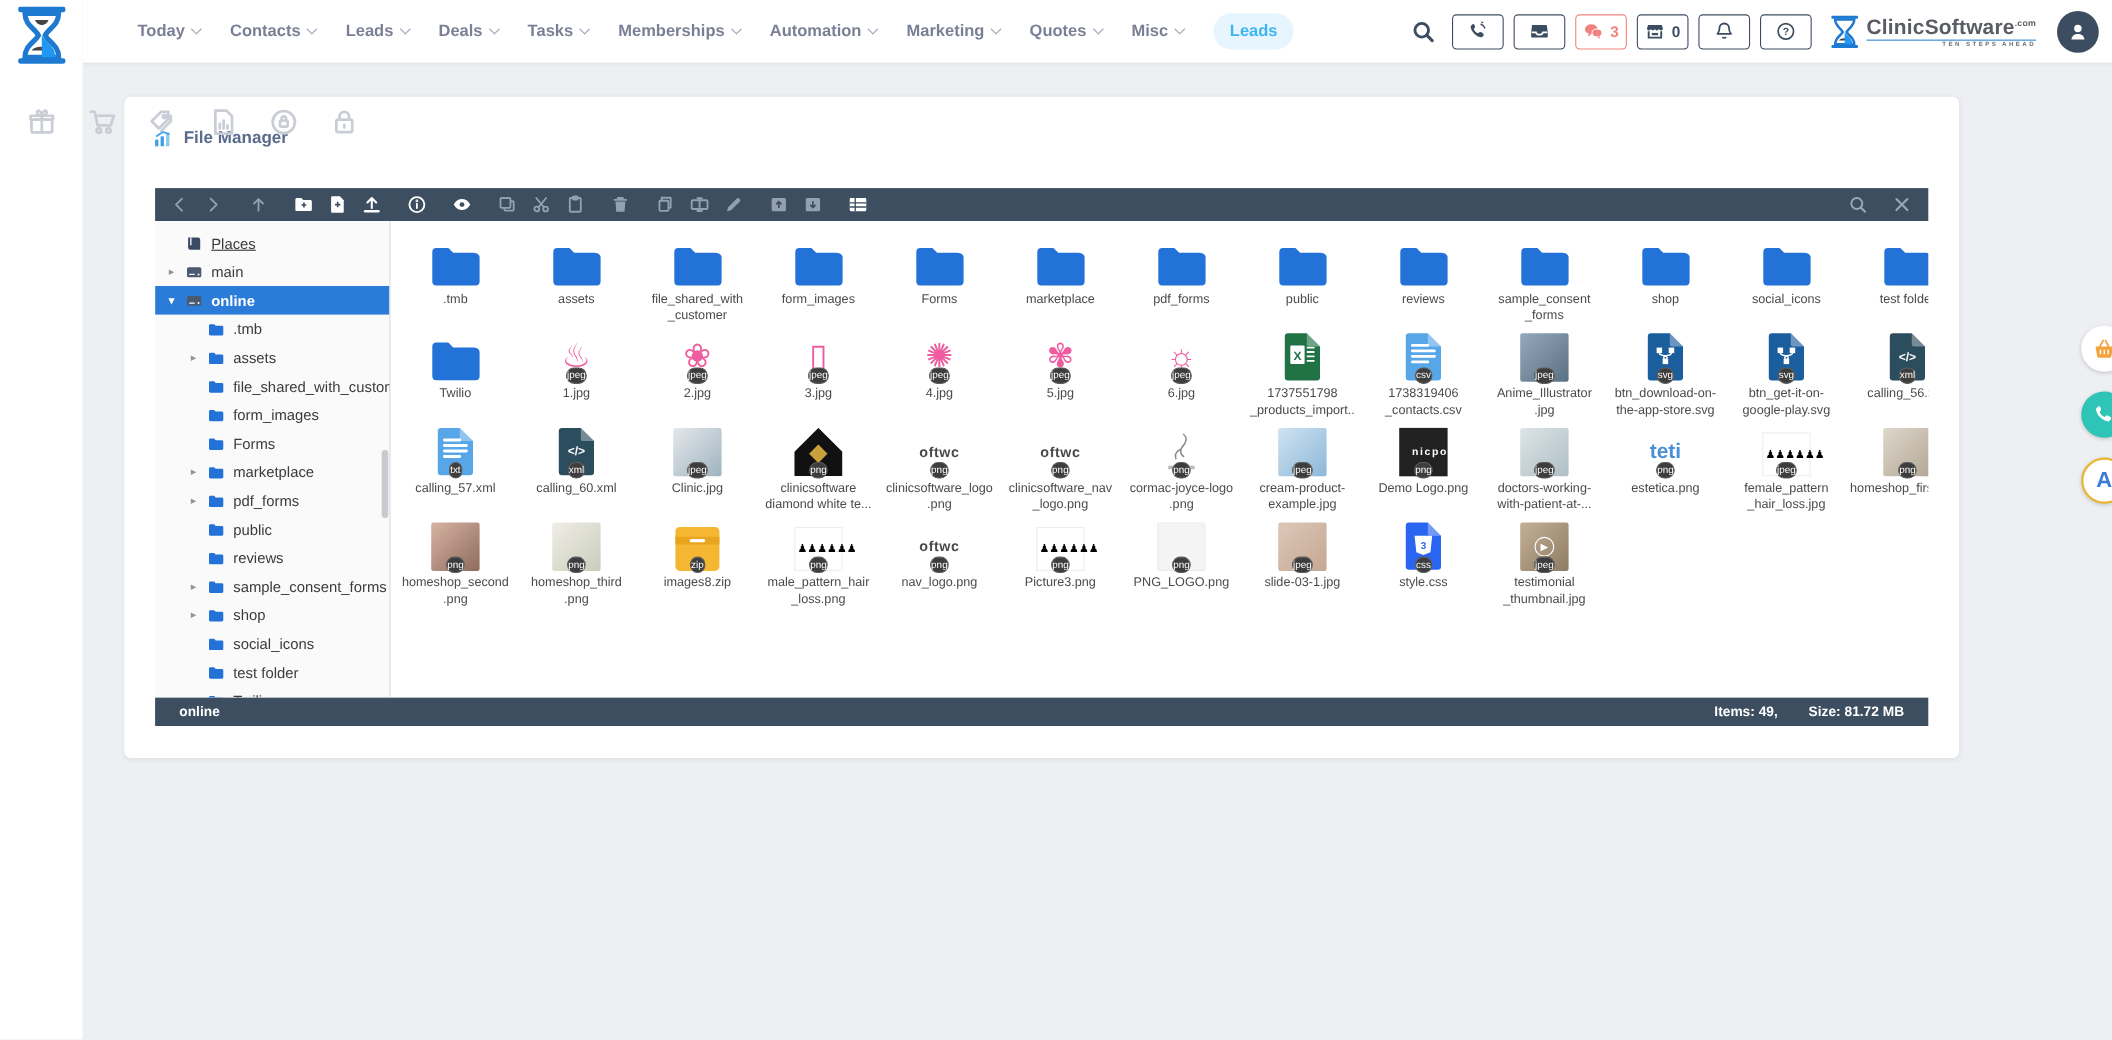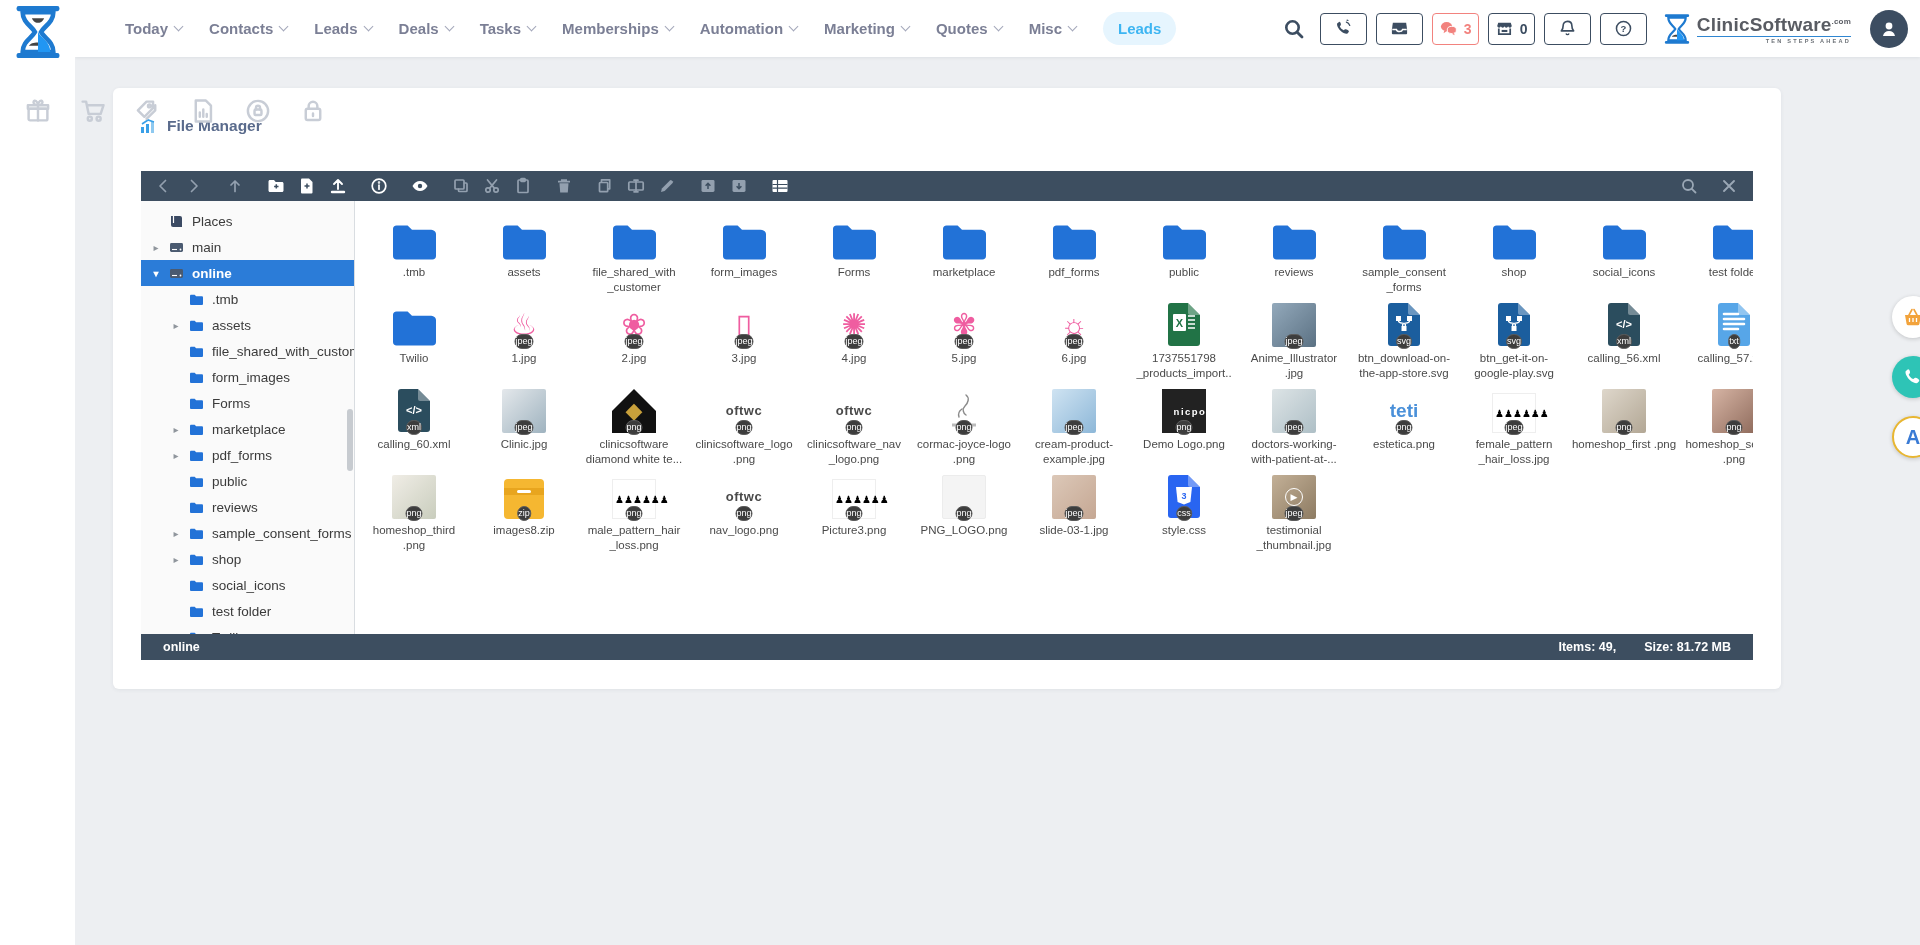--- a/index.html
+++ b/index.html
@@ -384,21 +384,21 @@
                   <path d="M11.8 11.8 15.5 15.5" stroke="currentColor" stroke-width="1.8" stroke-linecap="round"></path>
                 </svg></span>
             <span class="tb"><svg viewBox="0 0 18 18">
                   <path d="M4 4 14 14 M14 4 4 14" stroke="currentColor" stroke-width="1.9" stroke-linecap="round"></path>
                 </svg></span>
           </div>
         </div>
         <div class="fm-body">
           <div class="fm-tree" id="fm-tree">
             <div class="tree-scroll"></div>
-          <div class="tree-row" style="padding-left: 10px;">
+          <div class="tree-row" style="padding-left: 10px; text-decoration: underline;">
                 <span class="caret"></span>
                 <span class="tico">
                   <svg viewBox="0 0 15 13">
                     <path d="M2 1h9a2 2 0 0 1 2 2v9H4a2 2 0 0 1-2-2z" fill="#3b4a63"></path>
                     <path d="M4.5 1v7" stroke="#fff" stroke-width="1.2"></path>
                   </svg>
                 </span>
                 <span>Places</span>
               </div>
               <div class="tree-row" style="padding-left: 10px;">
@@ -709,20 +709,31 @@
                 <div class="th">
                   <svg width="36" height="45" viewBox="0 0 36 45">
                     <path d="M5 1h17l12 12v28a3 3 0 0 1-3 3H5a3 3 0 0 1-3-3V4a3 3 0 0 1 3-3z" fill="#217346"></path>
                     <path d="M22 1l12 12H24a2 2 0 0 1-2-2z" fill="#fff" fill-opacity=".35"></path>
                     <rect x="7" y="12" width="13" height="17" rx="1" fill="#fff"></rect>
                     <text x="13.5" y="25" text-anchor="middle" font-size="11" font-weight="bold" fill="#217346">X</text>
                     <path d="M22 14h7M22 18h7M22 22h7M22 26h7" stroke="#fff" stroke-width="1.6"></path>
                   </svg>
                 </div>
                 <div class="nm">1737551798 _products_import..</div>
+              </div>
+              <div class="gi">
+                <div class="th">
+                  <svg width="36" height="45" viewBox="0 0 36 45">
+                    <path d="M5 1h17l12 12v28a3 3 0 0 1-3 3H5a3 3 0 0 1-3-3V4a3 3 0 0 1 3-3z" fill="#57a6e8"></path>
+                    <path d="M22 1l12 12H24a2 2 0 0 1-2-2z" fill="#fff" fill-opacity=".35"></path>
+                    <path d="M8 12h14M8 17h20M8 22h20M8 27h14" stroke="#fff" stroke-width="2.6" stroke-linecap="round"></path>
+                  </svg>
+                  <div class="badge">csv</div>
+                </div>
+                <div class="nm">1738319406 _contacts.csv</div>
               </div>
               <div class="gi">
                 <div class="th">
                   <div class="ph" style="background:linear-gradient(135deg,#93a9bb,#5b7183)"></div>
                   <div class="badge">jpeg</div>
                 </div>
                 <div class="nm">Anime_Illustrator .jpg</div>
               </div>
               <div class="gi">
                 <div class="th">

